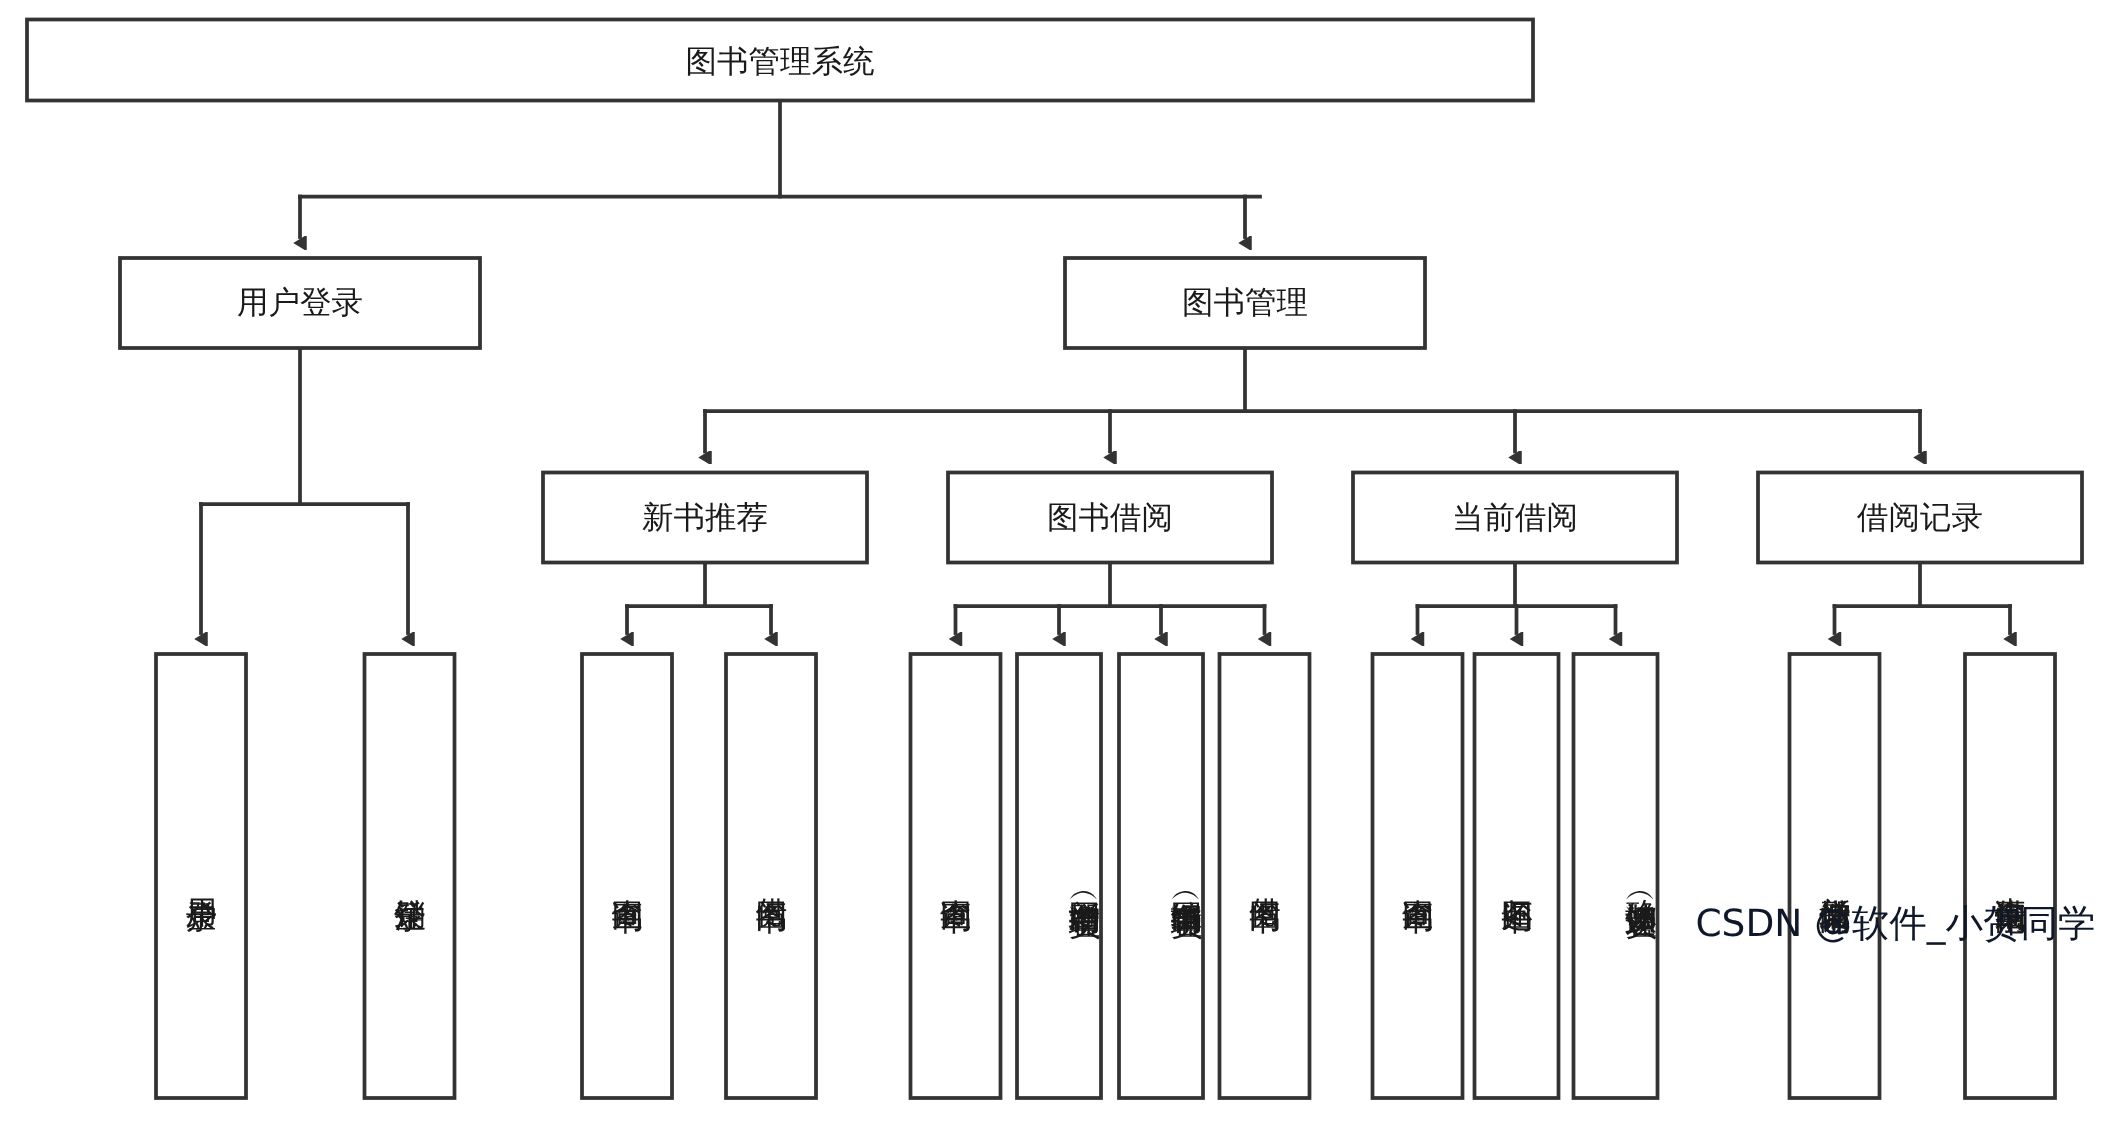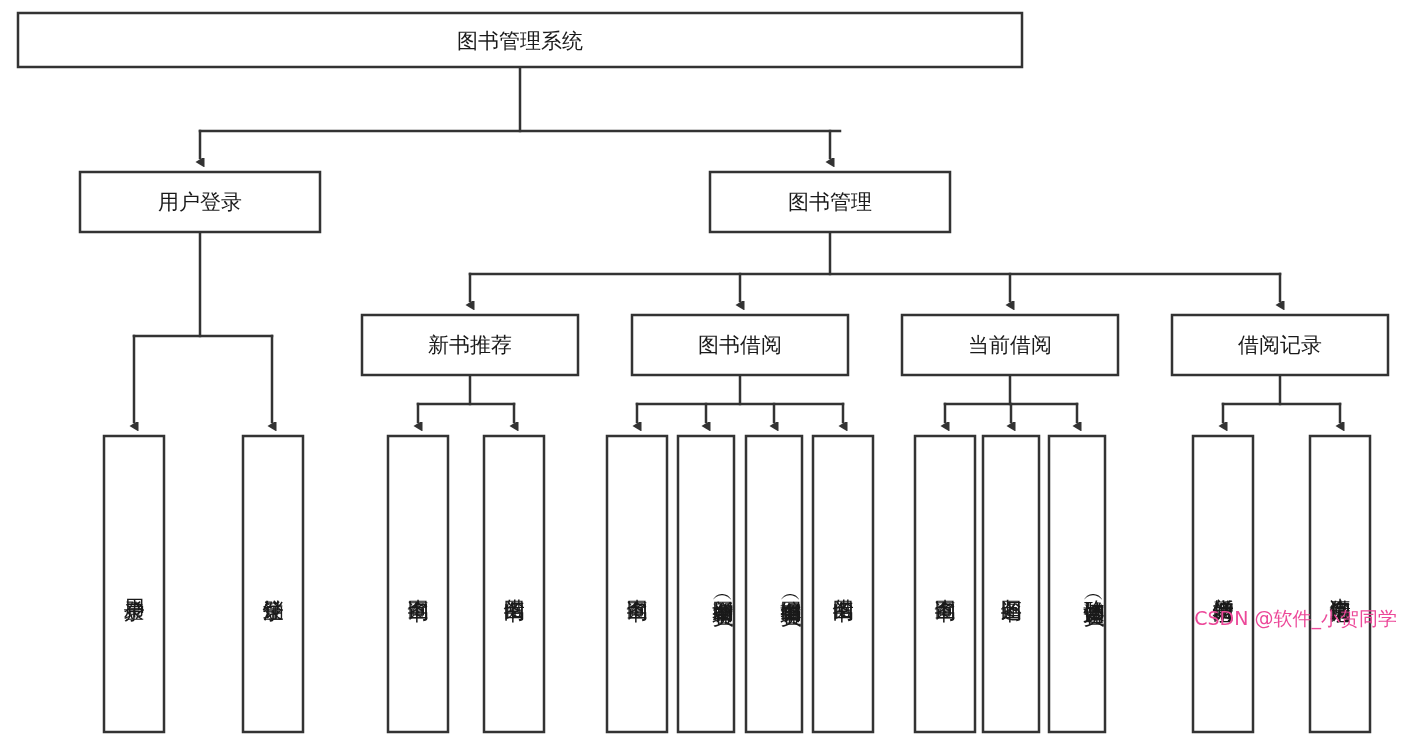--- a/index.html
+++ b/index.html
@@ -58,22 +58,22 @@
     letter-spacing: 1px;
     white-space: nowrap;
     text-align: center;
     pointer-events: none;
   }
   .watermark {
     position: absolute;
     right: 8px;
     bottom: 4px;
     font-family: "DejaVu Sans", "Liberation Sans", sans-serif;
-    font-size: 19px;
-    color: #ec4899;
+    font-size: 25px;
+    color: #0f172a;
     white-space: nowrap;
   }
 </style>
 </head>
 <body>
 
 <div id="diagram-root">
 
   <svg id="flow" viewBox="0 0 1405 747">
     <defs>

